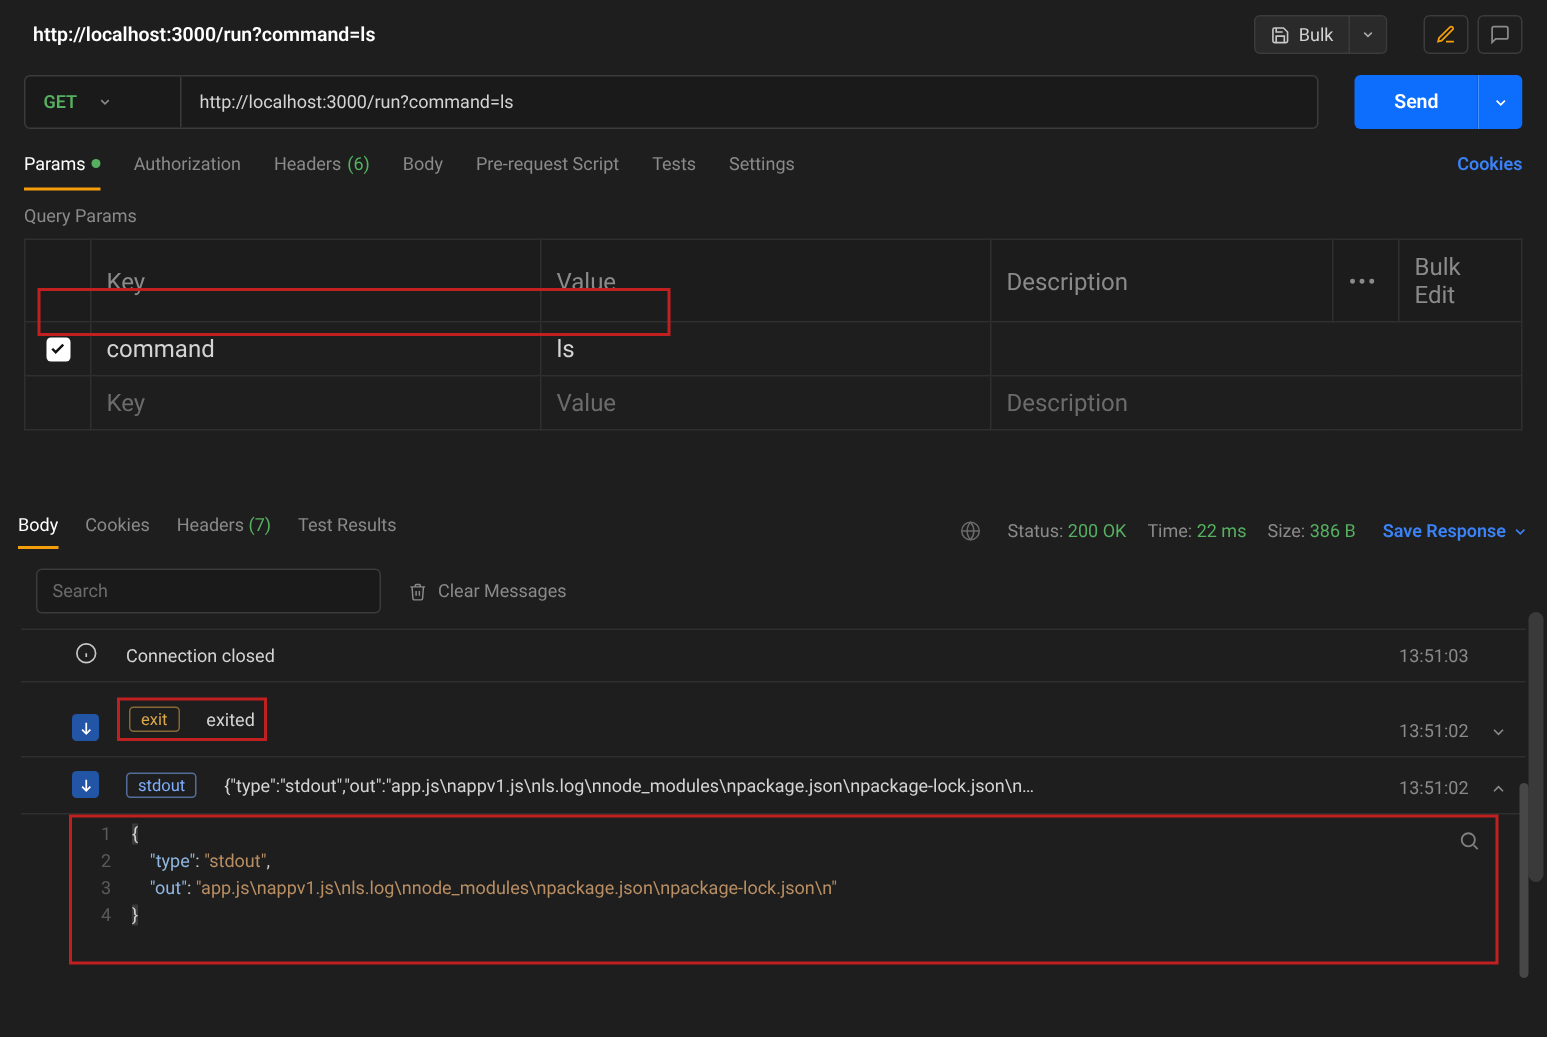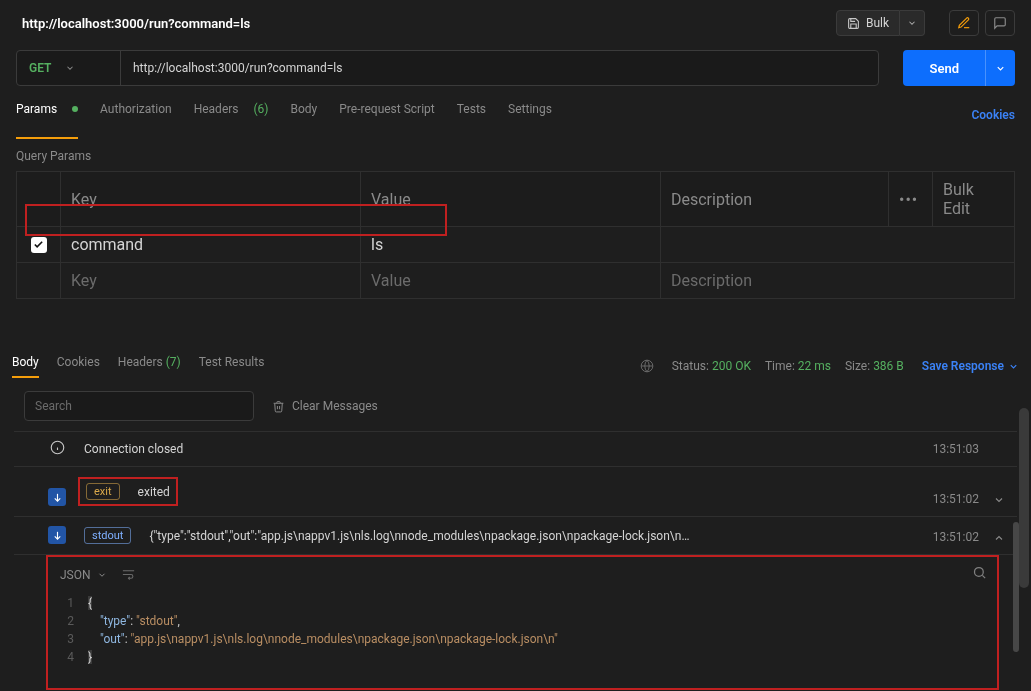--- a/index.html
+++ b/index.html
@@ -42,21 +42,21 @@
   .method-url{flex:1;display:flex;border:1px solid var(--border);border-radius:4px;overflow:hidden;background:#1a1a1a;}
   .method-select{display:flex;align-items:center;gap:14px;padding:0 12px;border-right:1px solid var(--border);color:var(--green);font-weight:600;font-size:12px;width:104px;}
   .chev-down{color:var(--text-dim);}
   .url-input{flex:1;padding:10px 12px;color:var(--text);font-size:12px;}
   .send-split{display:flex;}
   .send-btn{background:var(--blue-btn);color:#fff;border:none;border-radius:4px 0 0 4px;padding:0 26px;font-weight:600;font-size:13px;cursor:pointer;}
   .send-chev{background:var(--blue-btn);border:none;border-left:1px solid rgba(255,255,255,.25);border-radius:0 4px 4px 0;padding:0 9px;cursor:pointer;display:flex;align-items:center;}
 
   
   .tabs{display:flex;align-items:center;gap:22px;padding:16px 16px 0 16px;border-bottom:1px solid transparent;}
-  .tab{color:var(--text-dim);padding-bottom:22px;cursor:pointer;font-size:12px;display:flex;gap:15px;align-items:center;position:relative;}
+  .tab{color:var(--text-dim);padding-bottom:10px;cursor:pointer;font-size:12px;display:flex;gap:4px;align-items:center;position:relative;}
   .tab.active{color:#fff;}
   .tab-dot{width:6px;height:6px;border-radius:50%;background:var(--green);}
   .count-green{color:var(--green);}
   .tabs-spacer{flex:1;}
   .cookies-link{color:var(--link);font-weight:600;cursor:pointer;font-size:12px;padding-bottom:10px;}
   .underline{position:absolute;left:0;right:0;bottom:-1px;height:2px;background:var(--orange);}
   .tab.active .underline{display:block;}
   .tab .underline{display:none;}
 
   
@@ -354,38 +354,20 @@
     <span class="chev-toggle">
       <svg width="12" height="12" viewBox="0 0 24 24" fill="none" stroke="#8a8a8a" stroke-width="2.2">
           <polyline points="6 15 12 9 18 15"></polyline>
         </svg>
     </span>
   </div>
 </div>
 
 <div class="json-wrap" style="margin:0 32px 0 46px;">
   <div class="json-panel">
-    <div class="json-toolbar">
-      <div class="json-sel">
-        <span>JSON</span>
-        <span>
-          <svg width="10" height="10" viewBox="0 0 24 24" fill="none" stroke="#8a8a8a" stroke-width="2.4">
-              <polyline points="6 9 12 15 18 9"></polyline>
-            </svg>
-        </span>
-      </div>
-      <span class="wrap-icon">
-        <svg width="15" height="15" viewBox="0 0 24 24" fill="none" stroke="#8a8a8a" stroke-width="1.7">
-            <line x1="3" y1="6" x2="21" y2="6"></line>
-            <path d="M3 12h13a3 3 0 1 1 0 6h-4"></path>
-            <polyline points="14 20 12 18 14 16"></polyline>
-          </svg>
-      </span>
-      <div class="json-toolbar-spacer"></div>
-    </div>
     <div class="code mono">
       <div class="code-line">
           <span class="gutter">1</span>
           <span class="ln"><span class="tok-brace">{</span></span>
         </div>
       <div class="code-line">
           <span class="gutter">2</span>
           <span class="ln">    <span class="tok-key">"type"</span><span class="tok-punc">: </span><span class="tok-str">"stdout"</span><span class="tok-punc">,</span></span>
         </div>
       <div class="code-line">

